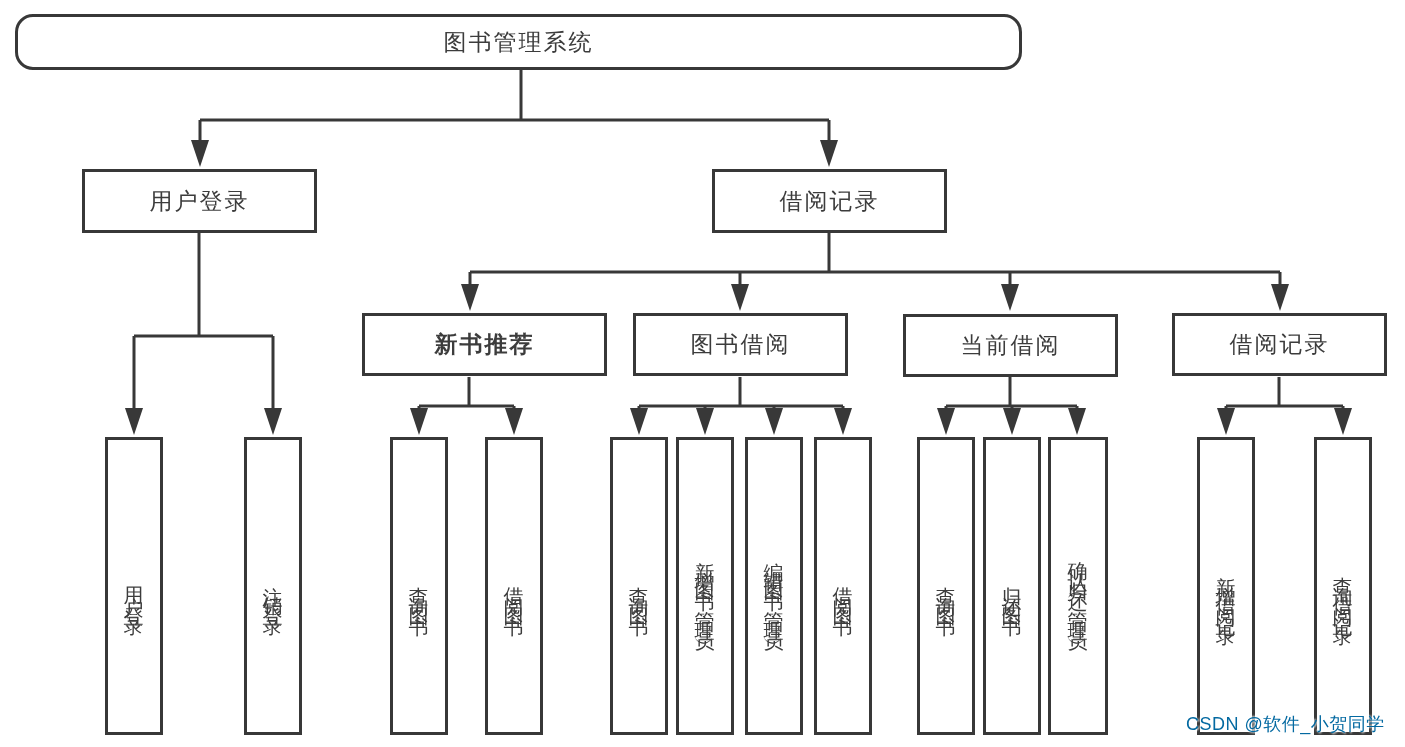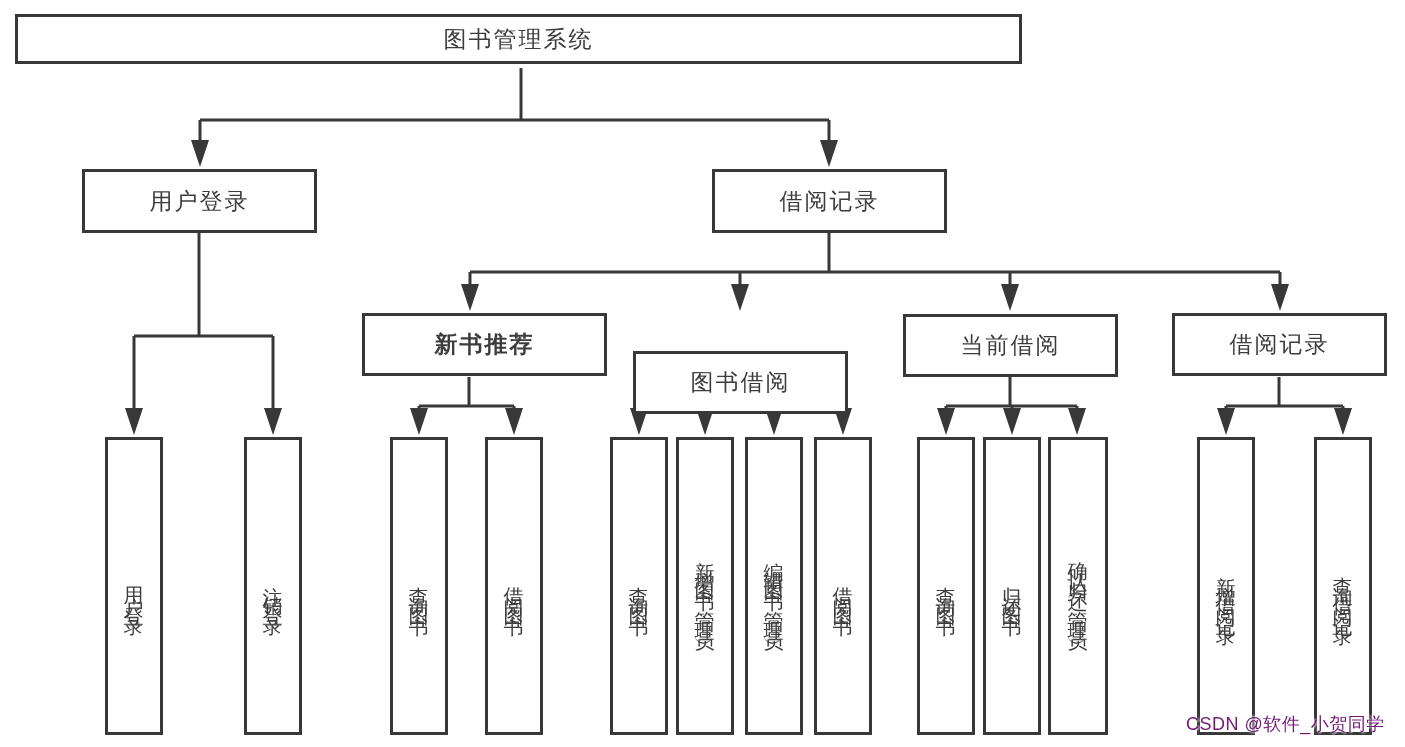--- a/index.html
+++ b/index.html
@@ -23,40 +23,40 @@
   .vbox .vtext {
     writing-mode: vertical-rl;
     text-orientation: mixed;
     letter-spacing: 10px;
     padding-top: 10px;
     line-height: 1;
     white-space: nowrap;
   }
 
   
-  .n-root   { left: 15px;   top: 14px;  width: 1007px; height: 50px; }
+  .n-root   { left: 15px;   top: 14px;  width: 1007px; height: 56px; border-radius: 18px; }
   .n-login  { left: 82px;   top: 169px; width: 235px;  height: 64px; }
   .n-mgmt   { left: 712px;  top: 169px; width: 235px;  height: 64px; }
   .n-newrec { left: 362px;  top: 313px; width: 245px;  height: 63px; font-weight: bold; }
-  .n-borrow { left: 633px;  top: 313px; width: 215px;  height: 63px; margin-top: 38px; }
+  .n-borrow { left: 633px;  top: 313px; width: 215px;  height: 63px; }
   .n-currnt { left: 903px;  top: 314px; width: 215px;  height: 63px; }
   .n-record { left: 1172px; top: 313px; width: 215px;  height: 63px; font-family: Liberation Serif, serif; }
 
   .leaf { top: 437px; width: 58px; height: 298px; }
   .lf-a1 { left: 105px; }  .lf-a2 { left: 244px; }
   .lf-b1 { left: 390px; }  .lf-b2 { left: 485px; }
   .lf-c1 { left: 610px; }  .lf-c2 { left: 676px; }  .lf-c3 { left: 745px; }  .lf-c4 { left: 814px; }
   .lf-d1 { left: 917px; }  .lf-d2 { left: 983px; }  .lf-d3 { left: 1048px; width: 60px; }
   .lf-e1 { left: 1197px; } .lf-e2 { left: 1314px; }
 
   .watermark {
     position: absolute; z-index: 3;
     left: 1186px; top: 712px;
     font-size: 18px; letter-spacing: 0.5px;
-    color: #701a75;
+    color: #0369a1;
     text-shadow: 1px 1px 2px rgba(255,255,255,0.95), -1px -1px 2px rgba(255,255,255,0.95);
     white-space: nowrap;
   }
 </style>
 </head>
 <body>
 
 <div class="stage">
 
   <svg class="connectors" viewBox="0 0 1405 747" xmlns="http://www.w3.org/2000/svg" aria-hidden="true">

